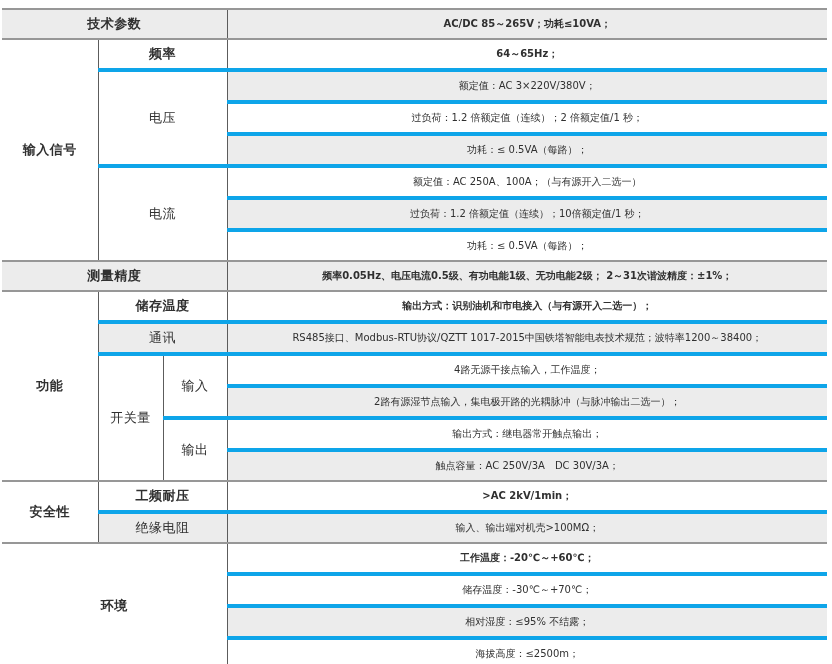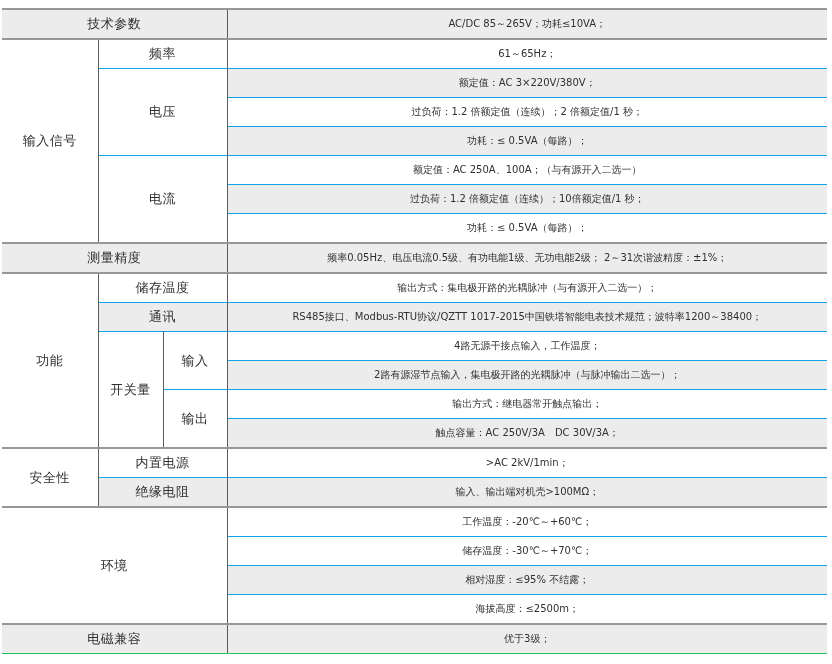--- a/index.html
+++ b/index.html
@@ -13,36 +13,36 @@
   }
   .wrap {
     padding: 8px 3px 0 2px;
   }
   table.spec {
     border-collapse: collapse;
     table-layout: fixed;
     width: 825px;
   }
   td {
-    border-top: 1px solid #0ea5e9;
+    border-top: 4px solid #0ea5e9;
     border-right: 1px solid #5c5c5c;
     border-left: none;
     border-bottom: none;
     height: 28px;
     text-align: center;
     vertical-align: middle;
     font-size: 13px;
     color: #303030;
     padding: 0 4px;
     overflow: hidden;
     white-space: nowrap;
   }
   td:last-child { border-right: none; }
   td.lbl { letter-spacing: 0.5px; }
-  tr.tt td { border-top: 2px solid #979797; }   
+  tr.tt td { border-top: 2px solid #979797; font-weight: bold; }   
   tr.tb td { border-bottom: 1px solid #22c55e; } 
   .shade { background: #ececec; }
   .val { font-size: 10px; }
 </style>
 </head>
 <body>
 
 <div class="wrap">
   <table class="spec">
     <colgroup>
@@ -54,21 +54,21 @@
 
     <tbody>
         <tr class="tt">
       <td class="lbl shade" colspan="3">技术参数</td>
       <td class="val shade">AC/DC 85～265V；功耗≤10VA；</td>
     </tr>
 
     <tr class="tt">
       <td class="lbl" rowspan="7">输入信号</td>
       <td class="lbl" colspan="2">频率</td>
-      <td class="val">61～65Hz；</td>
+      <td class="val">64～65Hz；</td>
     </tr>
 
     <tr>
       <td class="lbl" colspan="2" rowspan="3">电压</td>
       <td class="val shade">额定值：AC 3×220V/380V；</td>
     </tr>
     <tr>
       <td class="val">过负荷：1.2 倍额定值（连续）；2 倍额定值/1 秒；</td>
     </tr>
     <tr>
@@ -87,21 +87,21 @@
     </tr>
 
     <tr class="tt">
       <td class="lbl shade" colspan="3">测量精度</td>
       <td class="val shade">频率0.05Hz、电压电流0.5级、有功电能1级、无功电能2级； 2～31次谐波精度：±1%；</td>
     </tr>
 
     <tr class="tt">
       <td class="lbl" rowspan="6">功能</td>
       <td class="lbl" colspan="2">储存温度</td>
-      <td class="val">输出方式：集电极开路的光耦脉冲（与有源开入二选一）；</td>
+      <td class="val">输出方式：识别油机和市电接入（与有源开入二选一）；</td>
     </tr>
 
     <tr>
       <td class="lbl shade" colspan="2">通讯</td>
       <td class="val shade">RS485接口、Modbus-RTU协议/QZTT 1017-2015中国铁塔智能电表技术规范；波特率1200～38400；</td>
     </tr>
 
     <tr>
       <td class="lbl" rowspan="4">开关量</td>
       <td class="lbl" rowspan="2">输入</td>
@@ -113,21 +113,21 @@
     <tr>
       <td class="lbl" rowspan="2">输出</td>
       <td class="val">输出方式：继电器常开触点输出；</td>
     </tr>
     <tr>
       <td class="val shade">触点容量：AC 250V/3A　DC 30V/3A；</td>
     </tr>
 
     <tr class="tt">
       <td class="lbl" rowspan="2">安全性</td>
-      <td class="lbl" colspan="2">内置电源</td>
+      <td class="lbl" colspan="2">工频耐压</td>
       <td class="val">&gt;AC 2kV/1min；</td>
     </tr>
     <tr>
       <td class="lbl shade" colspan="2">绝缘电阻</td>
       <td class="val shade">输入、输出端对机壳&gt;100MΩ；</td>
     </tr>
 
     <tr class="tt">
       <td class="lbl" colspan="3" rowspan="4">环境</td>
       <td class="val">工作温度：-20℃～+60℃；</td>

